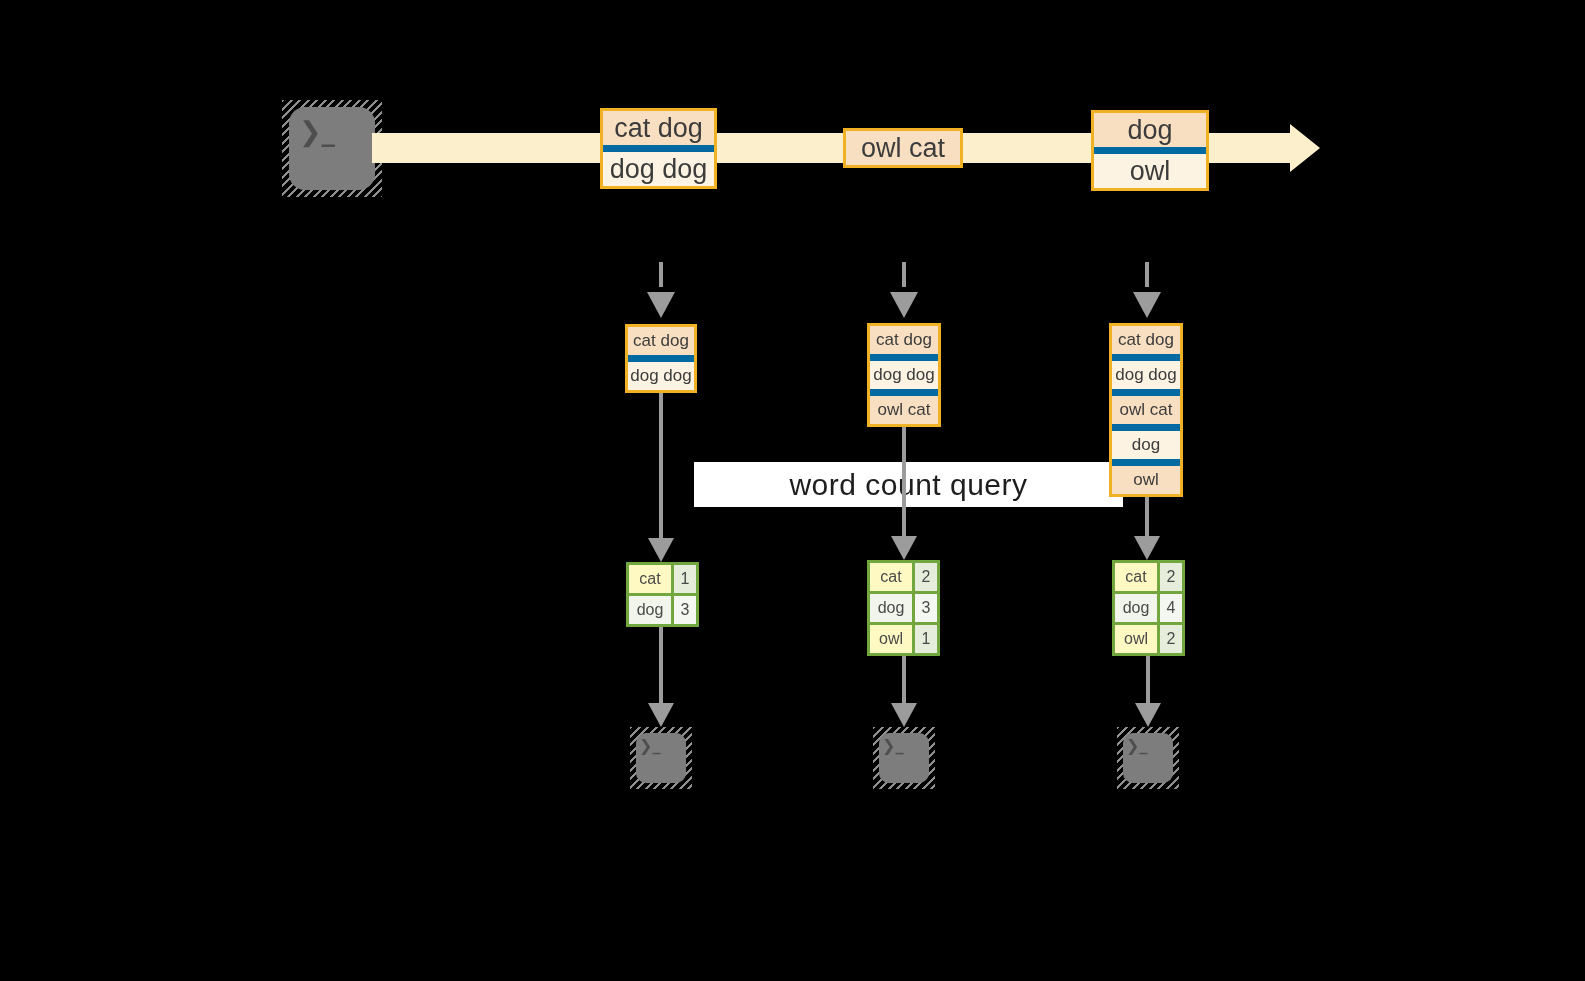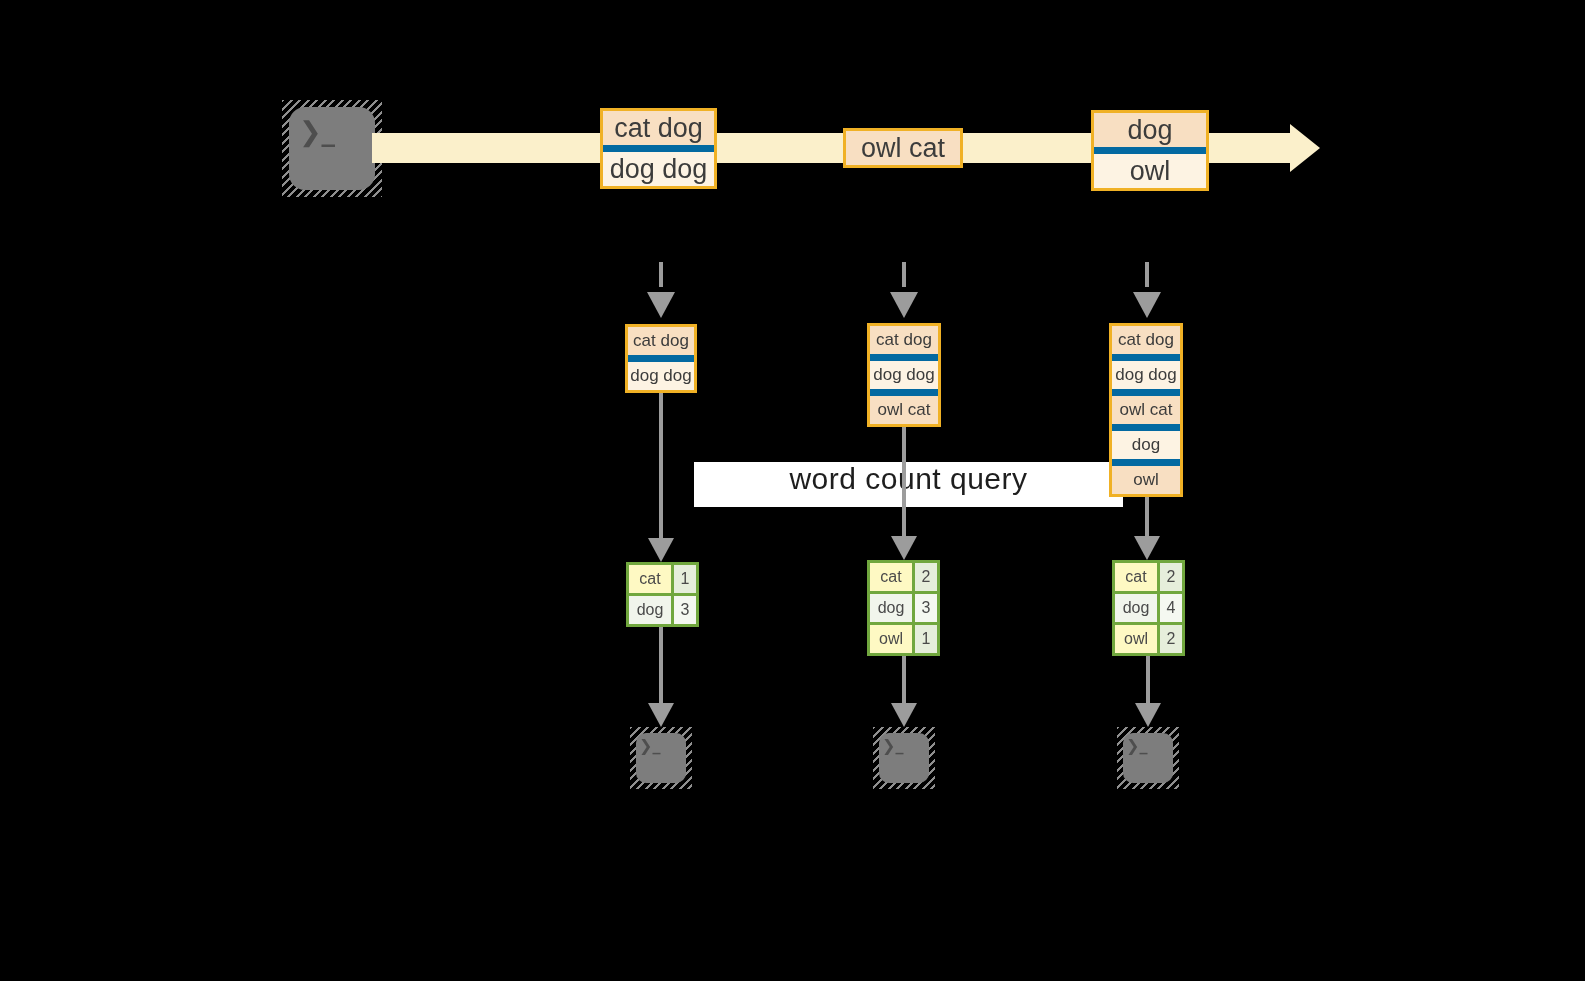--- a/index.html
+++ b/index.html
@@ -58,21 +58,21 @@
   .dash-seg{width:4px;height:25px;background:#9c9c9c;z-index:6;}
   .dash-head{
     width:0;height:0;z-index:6;
     border-left:14px solid transparent;border-right:14px solid transparent;
     border-top:26px solid #9c9c9c;
   }
 
   
   .query-band{
     left:694px;top:462px;width:429px;height:45px;background:#ffffff;z-index:4;
-    display:flex;align-items:flex-start;justify-content:center;
+    display:flex;align-items:center;justify-content:center;
   }
   .query-band span{
     font-size:30px;font-weight:300;color:#1e1e1e;letter-spacing:0.5px;
   }
 
   
   .gtable{
     border:3px solid #71a73e;z-index:10;box-sizing:border-box;background:#71a73e;
   }
   .grow{display:flex;height:28px;line-height:28px;font-size:16px;color:#4a4a4a;}

